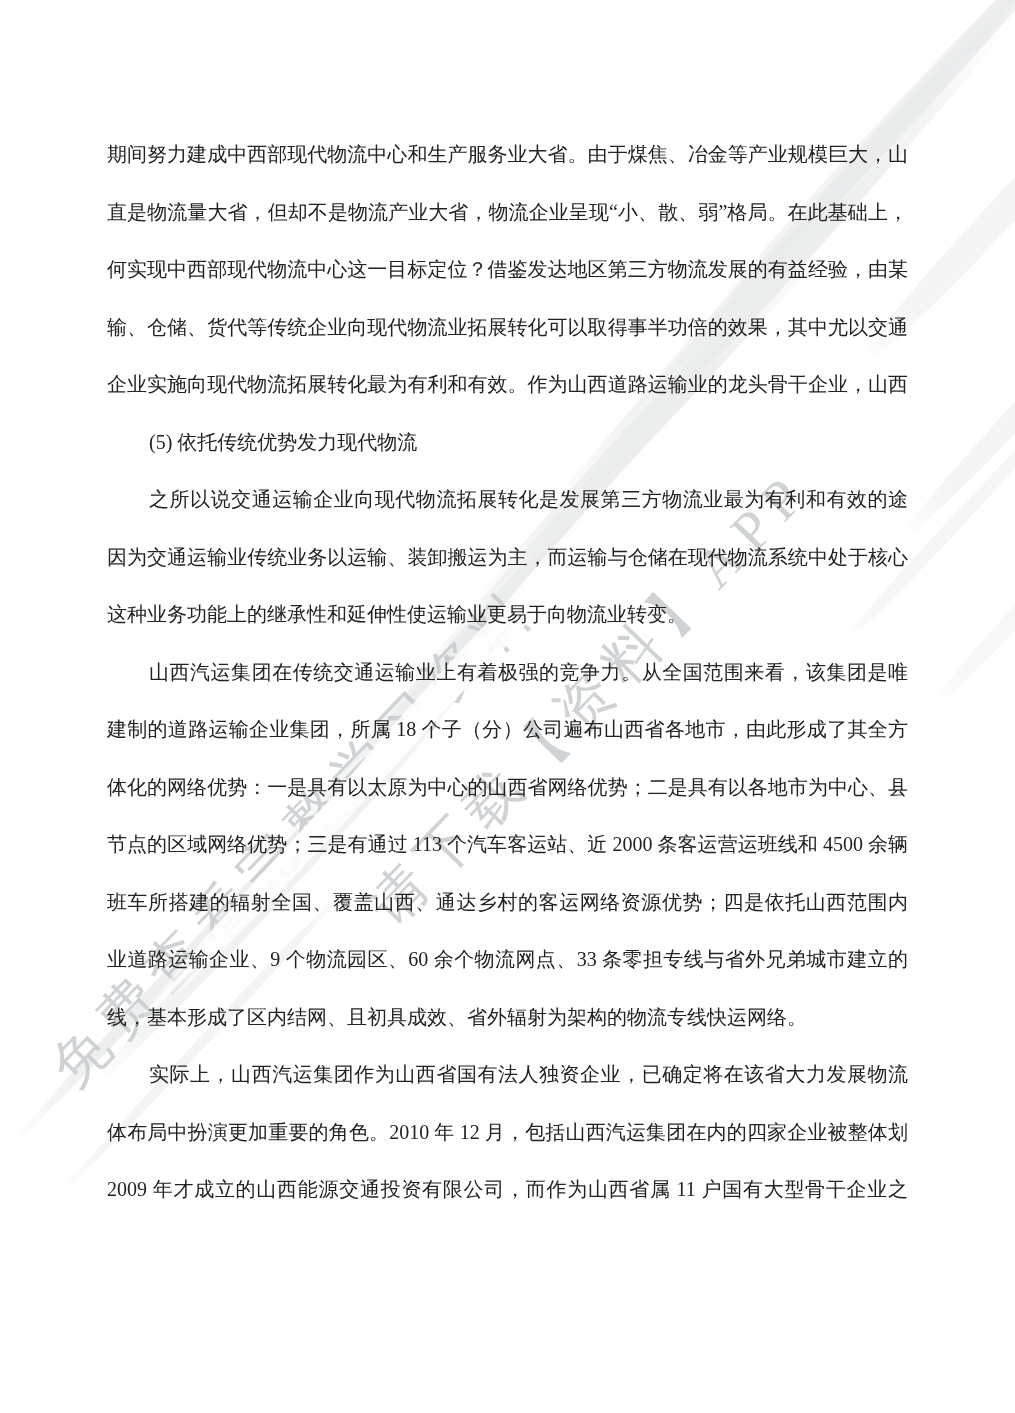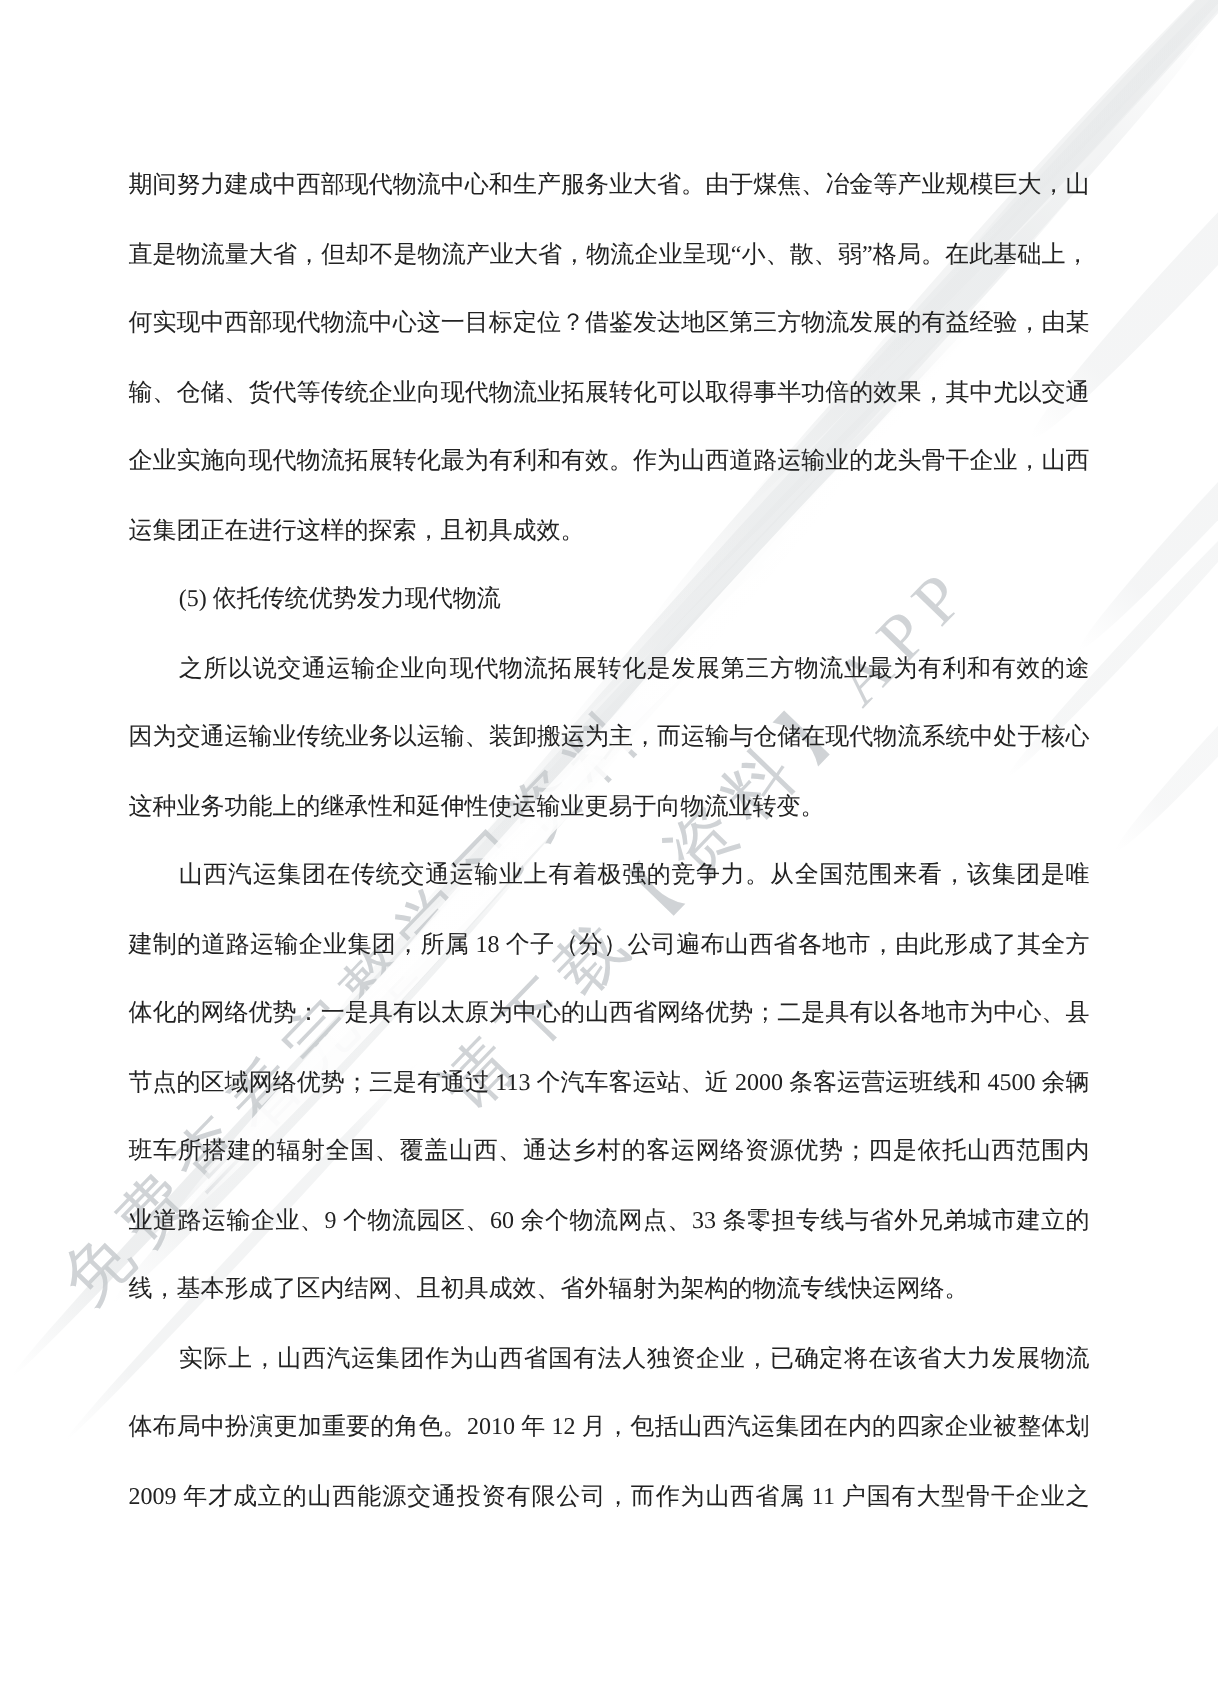--- a/index.html
+++ b/index.html
@@ -97,21 +97,20 @@
       <div class="streak" style="left: 600px; top: 500px; width: 520px; height: 24px; opacity: 0.85; background: linear-gradient(90deg, rgba(255, 255, 255, 0) 0%, rgb(255, 255, 255) 18%, rgb(255, 255, 255) 82%, rgba(255, 255, 255, 0) 100%);"></div>
       <div class="streak" style="left: 220px; top: 920px; width: 480px; height: 14px; opacity: 0.8; background: linear-gradient(90deg, rgba(255, 255, 255, 0) 0%, rgb(255, 255, 255) 18%, rgb(255, 255, 255) 82%, rgba(255, 255, 255, 0) 100%);"></div>
     </div>
 
   <div class="content" id="text-content">
       <div class="tline justify">期间努力建成中西部现代物流中心和生产服务业大省。由于煤焦、冶金等产业规模巨大，山西一</div>
       <div class="tline justify">直是物流量大省，但却不是物流产业大省，物流企业呈现“小、散、弱”格局。在此基础上，如</div>
       <div class="tline justify">何实现中西部现代物流中心这一目标定位？借鉴发达地区第三方物流发展的有益经验，由某些运</div>
       <div class="tline justify">输、仓储、货代等传统企业向现代物流业拓展转化可以取得事半功倍的效果，其中尤以交通运输</div>
       <div class="tline justify">企业实施向现代物流拓展转化最为有利和有效。作为山西道路运输业的龙头骨干企业，山西省汽</div>
-      <div class="tline">运集团正在进行这样的探索，且初具成效。</div>
       <div class="tline indent">(5) 依托传统优势发力现代物流</div>
       <div class="tline justify indent">之所以说交通运输企业向现代物流拓展转化是发展第三方物流业最为有利和有效的途径，是</div>
       <div class="tline justify">因为交通运输业传统业务以运输、装卸搬运为主，而运输与仓储在现代物流系统中处于核心地位，</div>
       <div class="tline">这种业务功能上的继承性和延伸性使运输业更易于向物流业转变。</div>
       <div class="tline justify indent">山西汽运集团在传统交通运输业上有着极强的竞争力。从全国范围来看，该集团是唯一以省</div>
       <div class="tline justify">建制的道路运输企业集团，所属 18 个子（分）公司遍布山西省各地市，由此形成了其全方位、立</div>
       <div class="tline justify">体化的网络优势：一是具有以太原为中心的山西省网络优势；二是具有以各地市为中心、县乡为</div>
       <div class="tline justify">节点的区域网络优势；三是有通过 113 个汽车客运站、近 2000 条客运营运班线和 4500 余辆客运</div>
       <div class="tline justify">班车所搭建的辐射全国、覆盖山西、通达乡村的客运网络资源优势；四是依托山西范围内 13 个专</div>
       <div class="tline justify">业道路运输企业、9 个物流园区、60 余个物流网点、33 条零担专线与省外兄弟城市建立的物流专</div>

